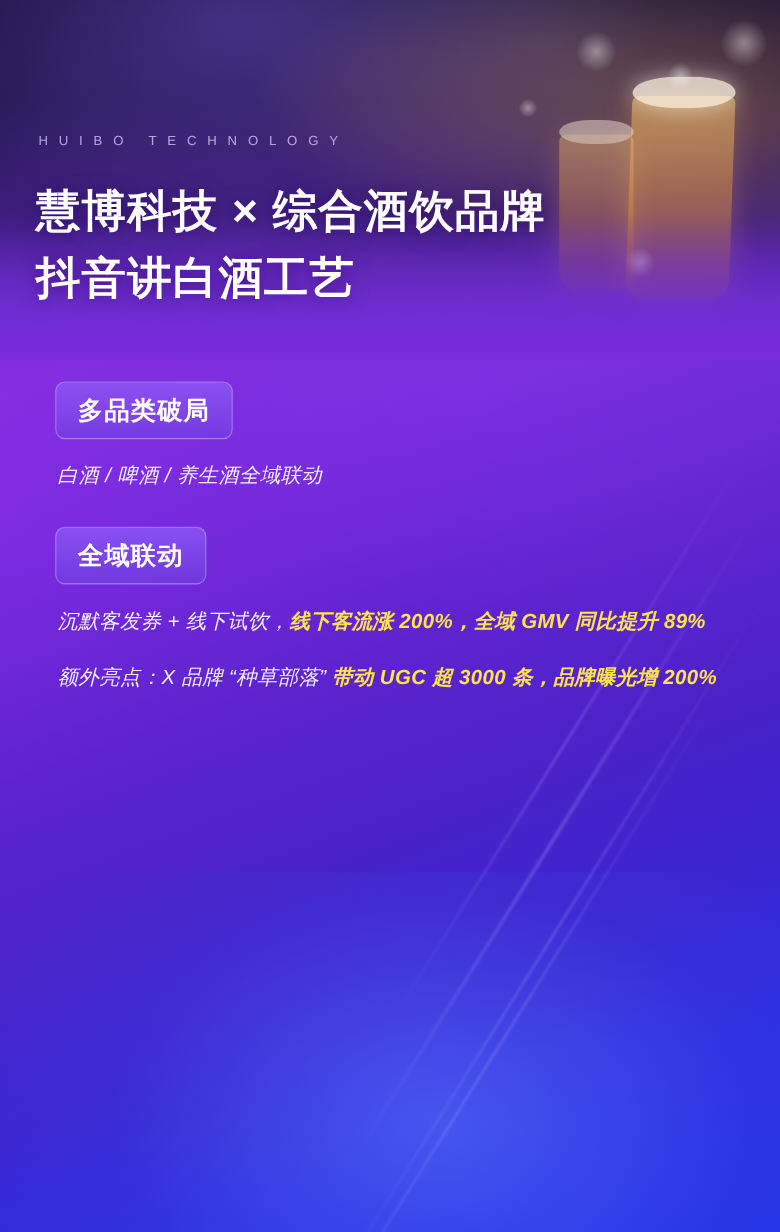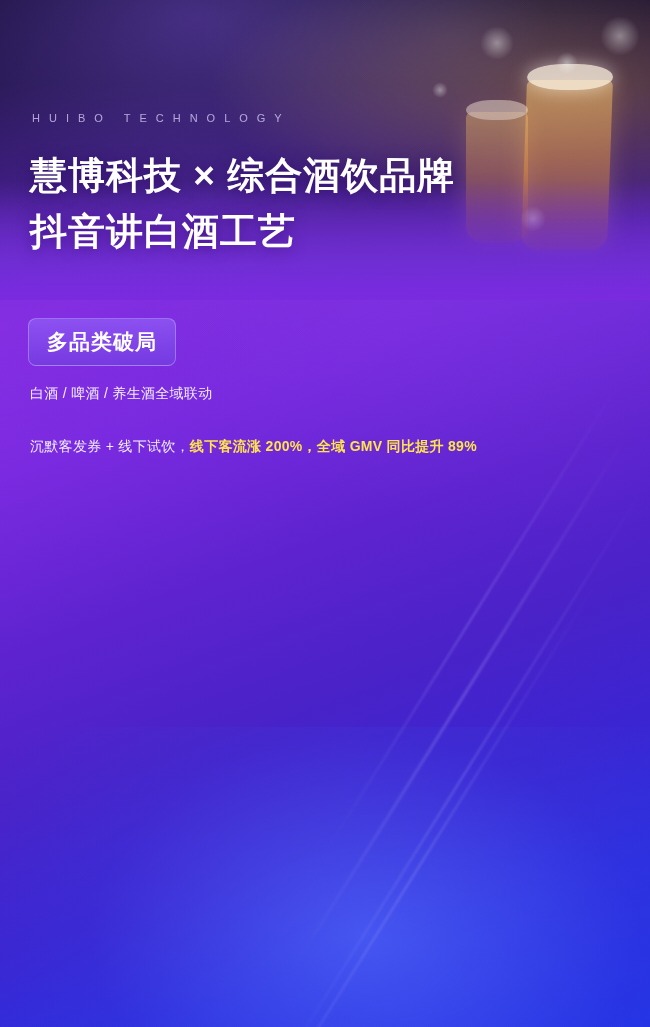--- a/index.html
+++ b/index.html
@@ -116,41 +116,42 @@
     color: #ffffff;
     font-size: 37px;
     font-weight: bold;
     line-height: 1.5;
     letter-spacing: 1px;
     text-shadow: 0 2px 14px rgba(40,0,90,0.55);
   }
 
   .cards {
     position: absolute;
-    left: 28px;
+    left: 46px;
     top: 318px;
     width: 594px;
   }
   .chip {
     display: inline-block;
     background: linear-gradient(180deg, rgba(150,110,255,0.55) 0%, rgba(110,70,225,0.55) 100%);
     border: 1px solid rgba(200,180,255,0.45);
     border-radius: 8px;
     color: #ffffff;
     font-size: 21px;
     font-weight: bold;
     padding: 9px 18px;
     letter-spacing: 1px;
   }
   .para {
     color: #f2eeff;
-    font-size: 14px;
+    font-size: 17px;
     line-height: 1.95;
     margin: 14px 2px 0 2px;
     letter-spacing: 0.3px;
+    font-style: italic;
   }
   .hl {
     color: #ffe34d;
     font-weight: bold;
   }
   .block { margin-bottom: 26px; }
   .block.tight { margin-bottom: 20px; }
 </style>
 </head>
 <body>
@@ -176,17 +177,17 @@
   <div class="content">
     <div class="kicker">HUIBO TECHNOLOGY</div>
     <div class="title">
       <div>慧博科技 × 综合酒饮品牌</div>
       <div>抖音讲白酒工艺</div>
     </div>
 
     <div class="cards">
         <div class="block"><div class="chip">多品类破局</div><div class="para"><span>白酒 / 啤酒 / 养生酒全域联动</span></div></div>
         <div class="block"></div>
-        <div class="block tight"><div class="para"><span>沉默客发券 + 线下试饮，</span><span class="hl">线下客流涨 200%，全域 GMV 同比提升 89%</span></div></div>
+        <div class="block tight"><div class="chip">全域联动</div><div class="para"><span>沉默客发券 + 线下试饮，</span><span class="hl">线下客流涨 200%，全域 GMV 同比提升 89%</span></div><div class="para"><span>额外亮点：X 品牌 “种草部落” </span><span class="hl">带动 UGC 超 3000 条，品牌曝光增 200%</span></div></div>
       </div>
 
   </div>
 </div>
 
 </body></html>

